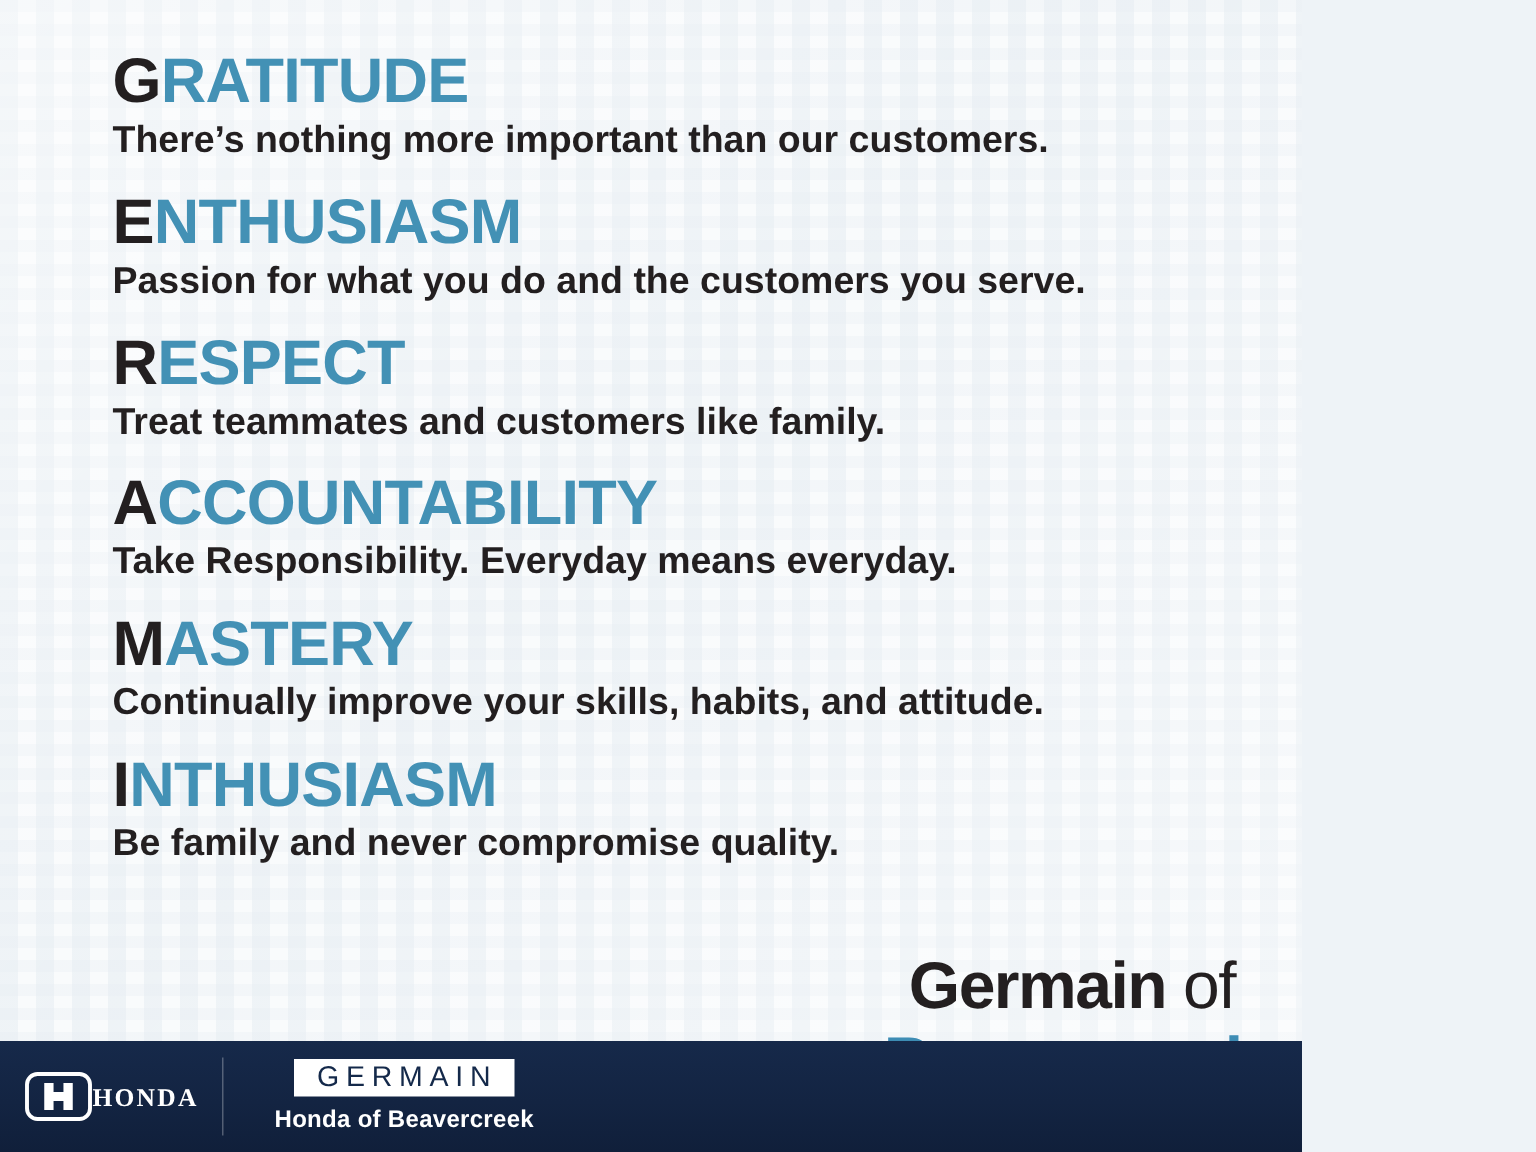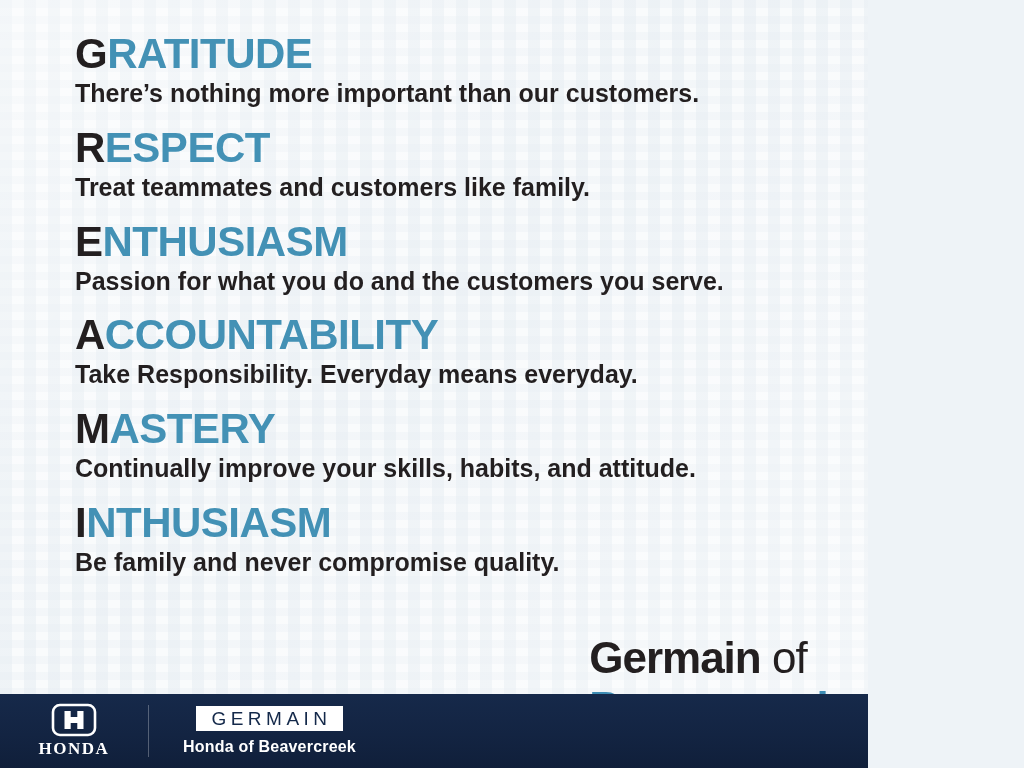--- a/index.html
+++ b/index.html
@@ -75,21 +75,21 @@
     margin: 0;
     white-space: nowrap;
   }
 
   
   .brand-lockup {
     position: absolute;
     right: 28px;
     top: 636px;
     z-index: 2;
-    text-align: left;
+    text-align: center;
     line-height: 1.0;
     margin-left: 12px;
   }
   .brand-line-1 {
     font-size: 44px;
     letter-spacing: -1px;
     color: #231f20;
     white-space: nowrap;
   }
   .brand-name {
@@ -116,21 +116,20 @@
     height: 74px;
     background: linear-gradient(180deg, #16294a 0%, #132442 55%, #101f3a 100%);
     z-index: 5;
     display: flex;
     align-items: center;
   }
 
   .footer-honda {
     width: 148px;
     display: flex;
-    flex-direction: column;
     align-items: center;
     justify-content: center;
   }
   .honda-mark {
     width: 46px;
     height: 34px;
     display: block;
   }
   .honda-word {
     color: #ffffff;
@@ -191,27 +190,27 @@
 <div class="poster">
 
   <div class="values">
 
     <div class="value-block">
       <div class="value-heading"><span class="initial">G</span><span class="remainder">RATITUDE</span></div>
       <p class="value-text">There’s nothing more important than our customers.</p>
     </div>
 
     <div class="value-block">
+      <div class="value-heading"><span class="initial">E</span><span class="remainder">NTHUSIASM</span></div>
+      <p class="value-text">Passion for what you do and the customers you serve.</p>
+    </div>
+
+    <div class="value-block">
       <div class="value-heading"><span class="initial">R</span><span class="remainder">ESPECT</span></div>
       <p class="value-text">Treat teammates and customers like family.</p>
-    </div>
-
-    <div class="value-block">
-      <div class="value-heading"><span class="initial">E</span><span class="remainder">NTHUSIASM</span></div>
-      <p class="value-text">Passion for what you do and the customers you serve.</p>
     </div>
 
     <div class="value-block">
       <div class="value-heading"><span class="initial">A</span><span class="remainder">CCOUNTABILITY</span></div>
       <p class="value-text">Take Responsibility. Everyday means everyday.</p>
     </div>
 
     <div class="value-block">
       <div class="value-heading"><span class="initial">M</span><span class="remainder">ASTERY</span></div>
       <p class="value-text">Continually improve your skills, habits, and attitude.</p>

